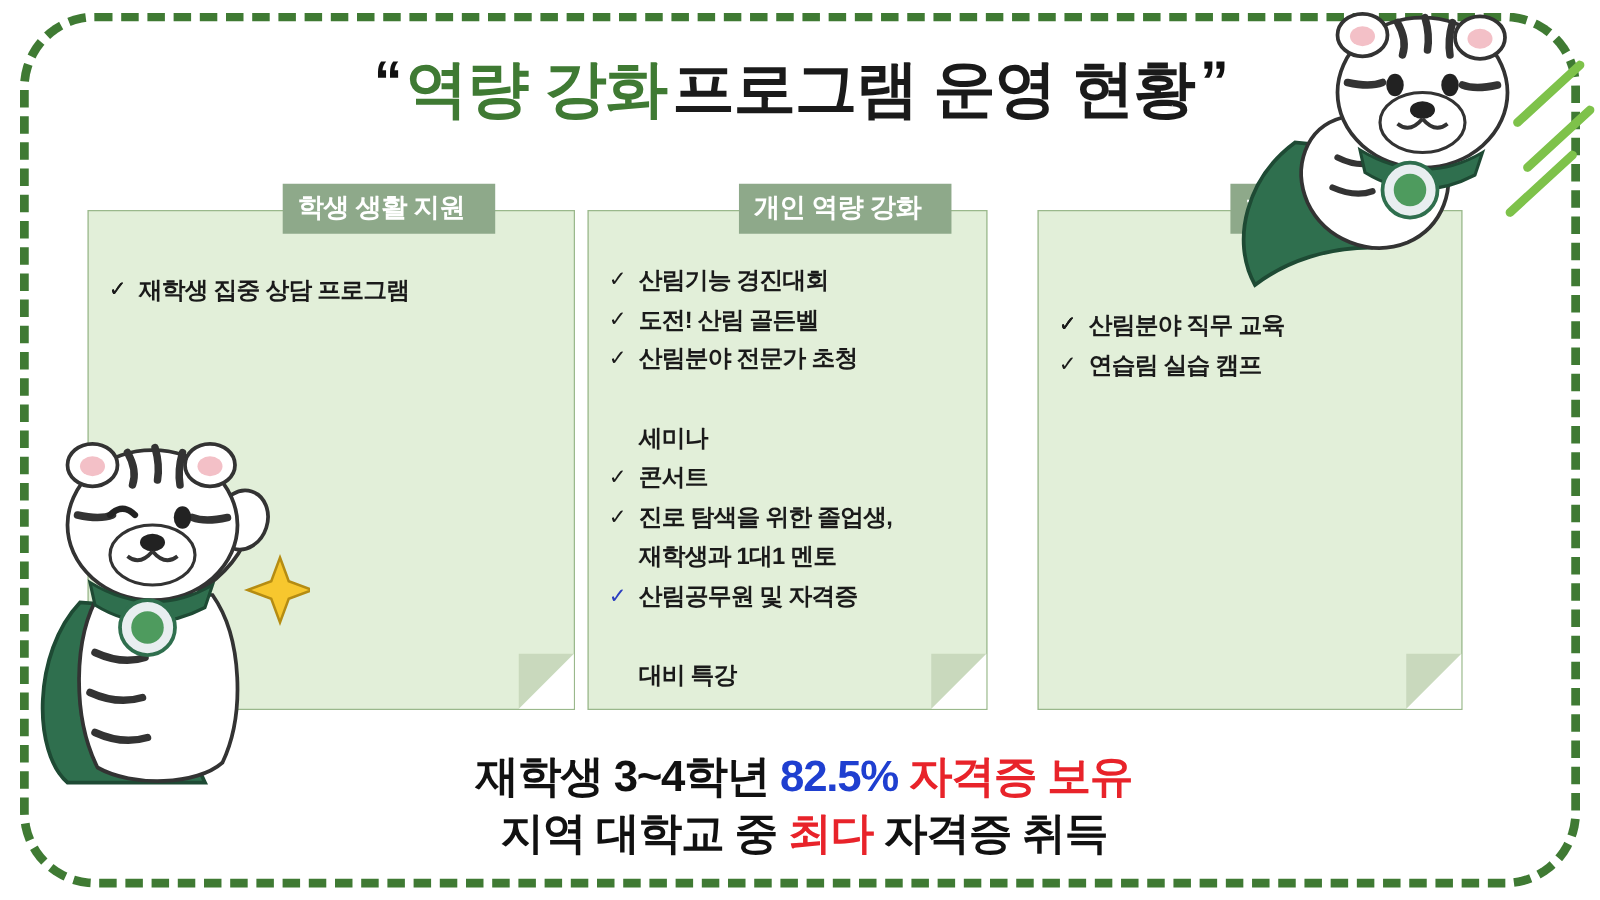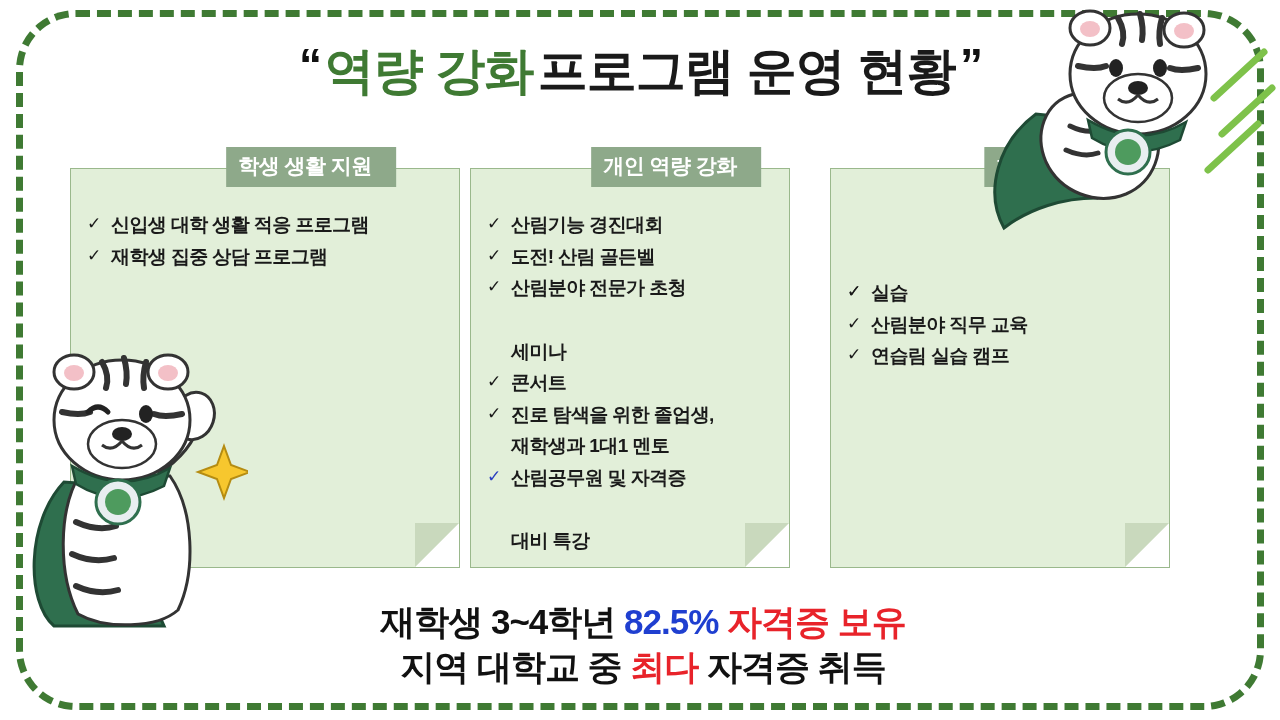--- a/index.html
+++ b/index.html
@@ -152,21 +152,21 @@
     <span class="title-quote">“</span>
     <span id="title-a">역량 강화</span>
     <span id="title-b">프로그램 운영 현황</span>
     <span class="title-quote">”</span>
   </div>
 
   <div class="card" style="left:70px; top:168px; width:390px; height:400px;">
     <div class="card-tab">학생 생활 지원</div>
     <div class="card-body">
       <ul class="items">
-        <li><span class="chk">✓</span><span>신입생 대학 생활 적응 프로그램</span></li>
+        <li><span class="chk">✓</span></li>
         <li><span class="chk">✓</span><span>재학생 집중 상담 프로그램</span></li>
       </ul>
     </div>
     <div class="fold-outer"></div>
     <div class="fold-inner"></div>
   </div>
 
   <div class="card" style="left:470px; top:168px; width:320px; height:400px;">
     <div class="card-tab">개인 역량 강화</div>
     <div class="card-body">
@@ -186,21 +186,20 @@
     <div class="fold-outer"></div>
     <div class="fold-inner"></div>
   </div>
 
   <div class="card" style="left:830px; top:168px; width:340px; height:400px;">
     <div class="card-tab">현장 실습</div>
     <div class="card-body" style="padding-top:72px;">
       <ul class="items">
         <li><span class="chk">✓</span></li>
         <li><span class="chk">✓</span></li>
-        <li class="indent-cont"><span>실습</span></li>
         <li><span class="chk">✓</span><span>산림분야 직무 교육</span></li>
         <li><span class="chk">✓</span><span>연습림 실습 캠프</span></li>
       </ul>
     </div>
     <div class="fold-outer"></div>
     <div class="fold-inner"></div>
   </div>
 
   <div id="bottom">
     <span class="ln">

